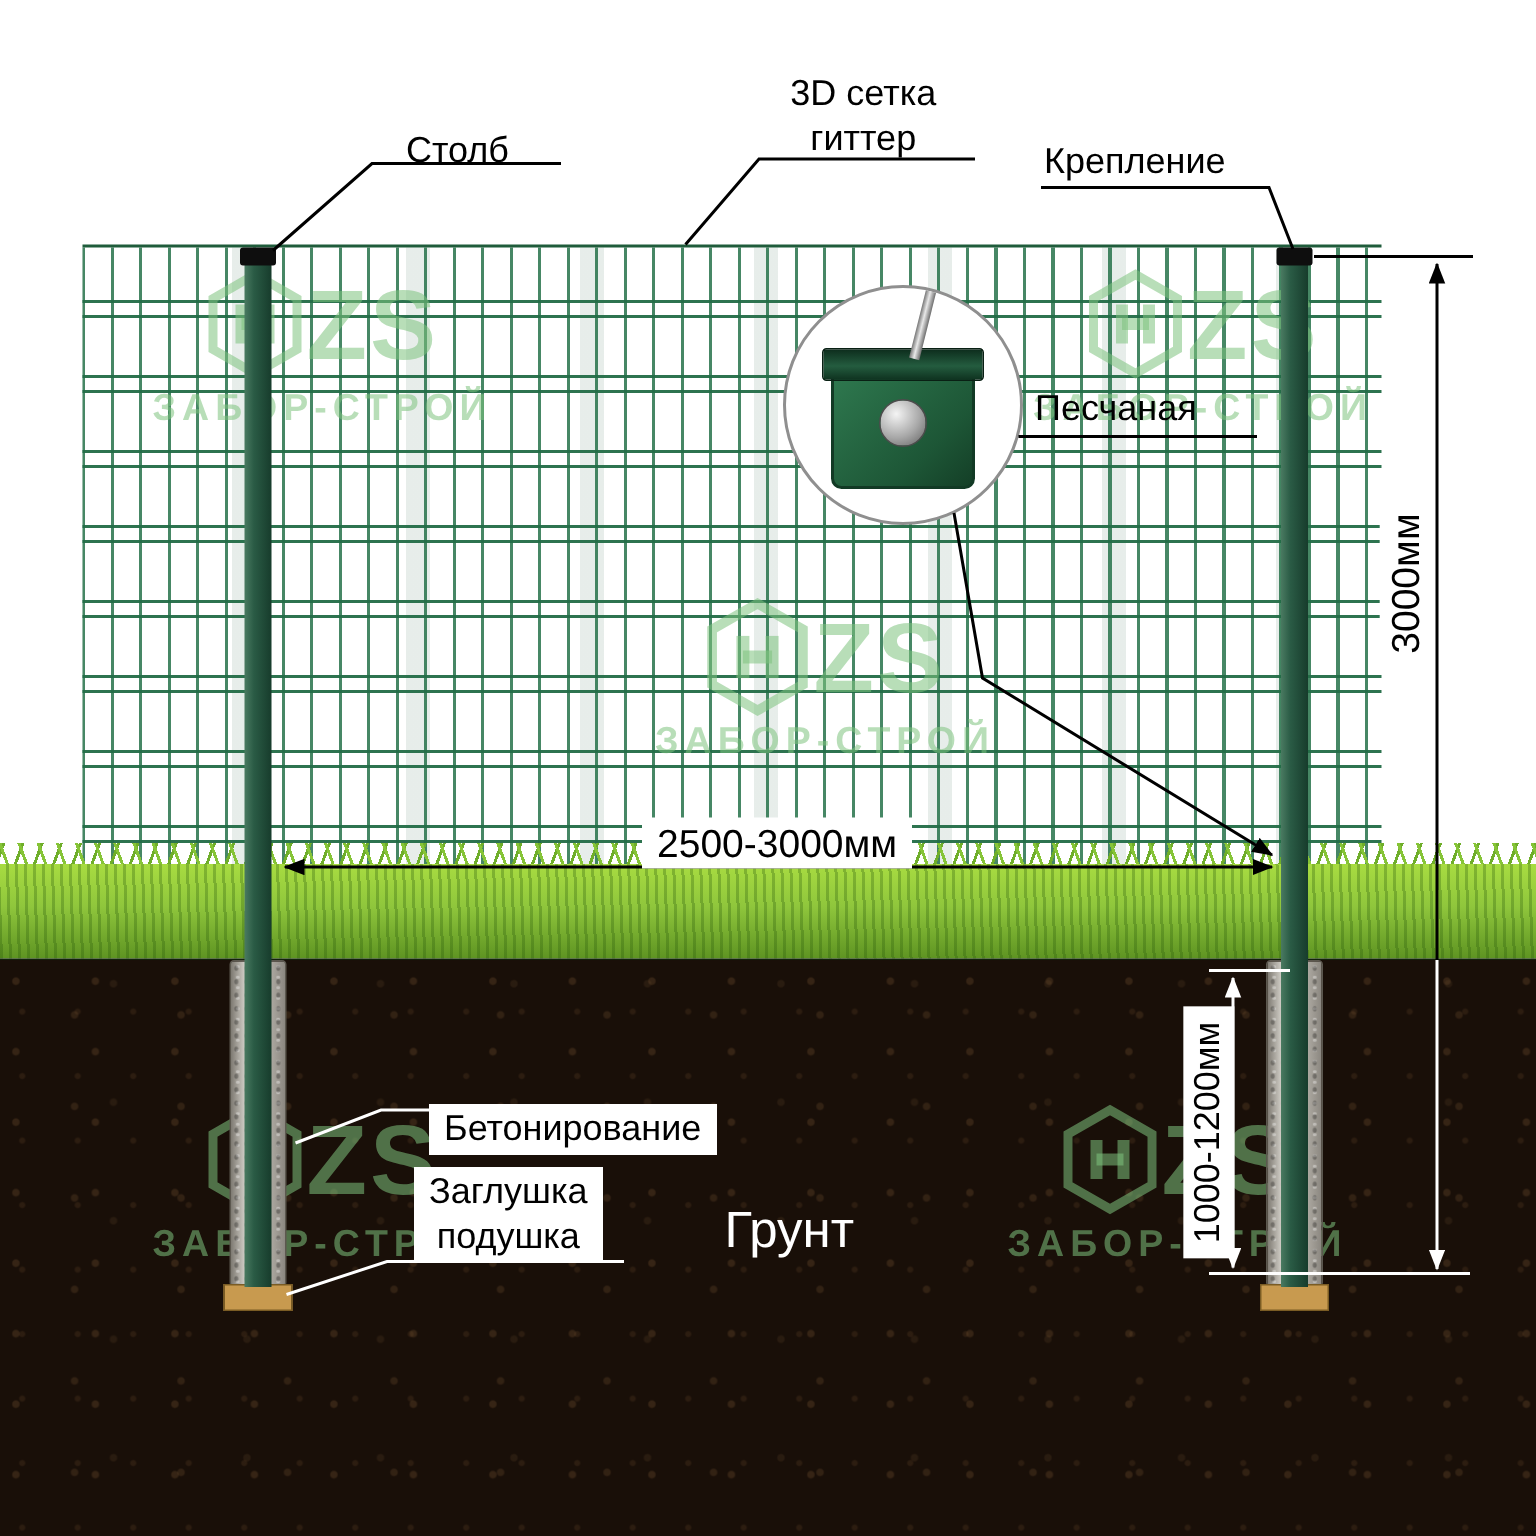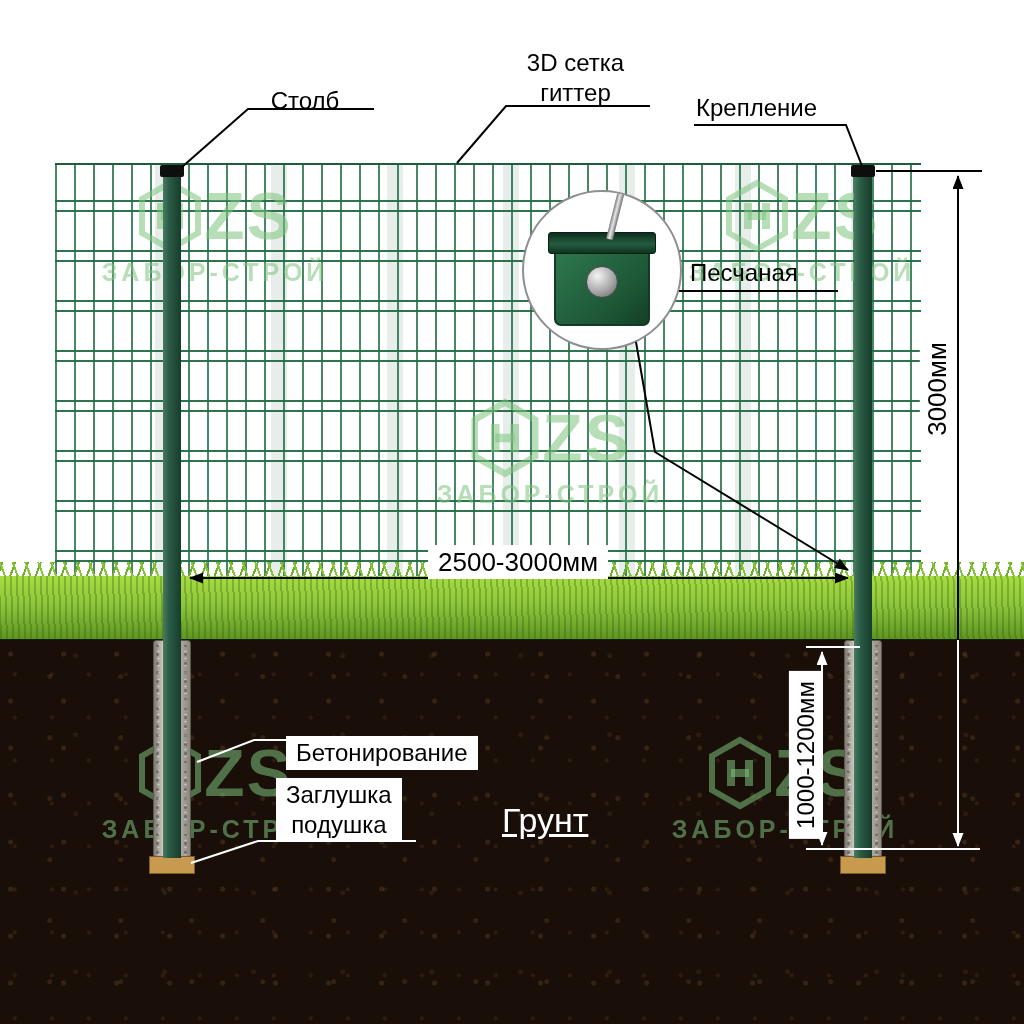--- a/index.html
+++ b/index.html
@@ -239,15 +239,15 @@
 
   <div class="label boxed rot" style="left:722px; top:738px;">1000-1200мм</div>
 
   <div class="label boxed" style="left:250px; top:736px;margin-left:36px;">Бетонирование</div>
 
   <div class="label boxed center" style="left:276px; top:778px;">
     <div>Заглушка</div>
     <div>подушка</div>
   </div>
 
-  <div class="label ground-label" style="left:502px; top:805px;text-decoration:underline;">Грунт</div>
+  <div class="label ground-label" style="left:483px; top:805px;">Грунт</div>
 
 </div>
 
 </body></html>

